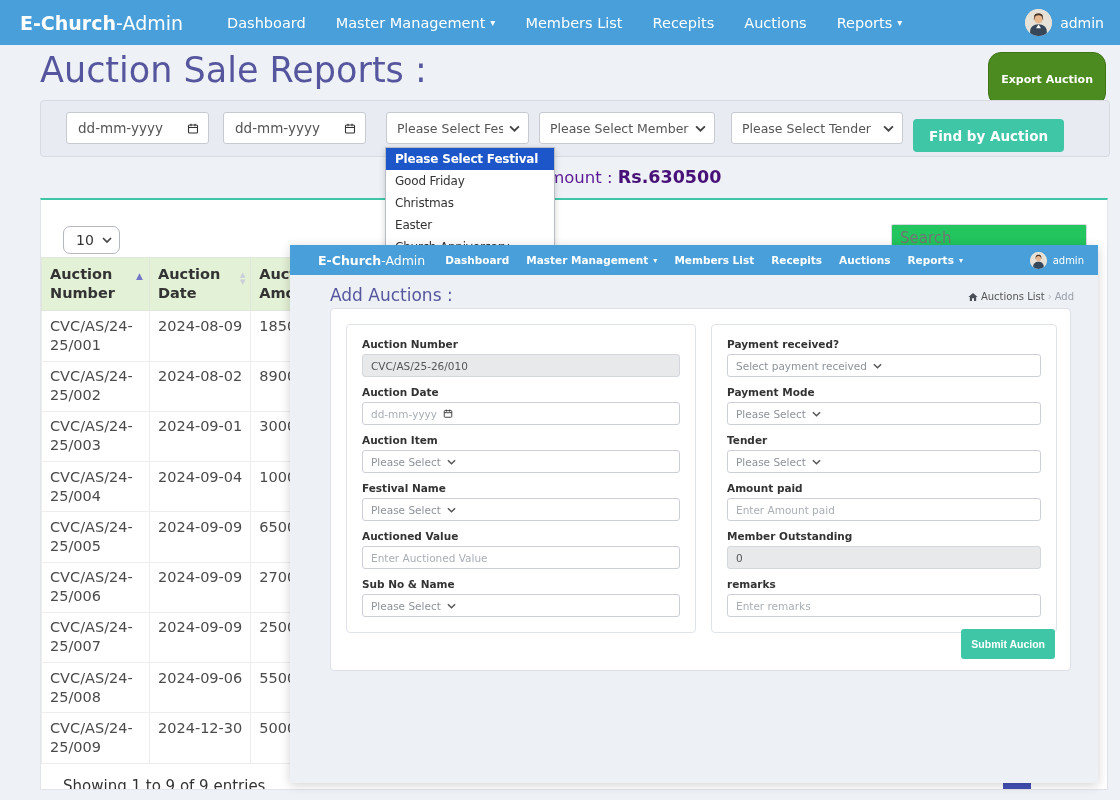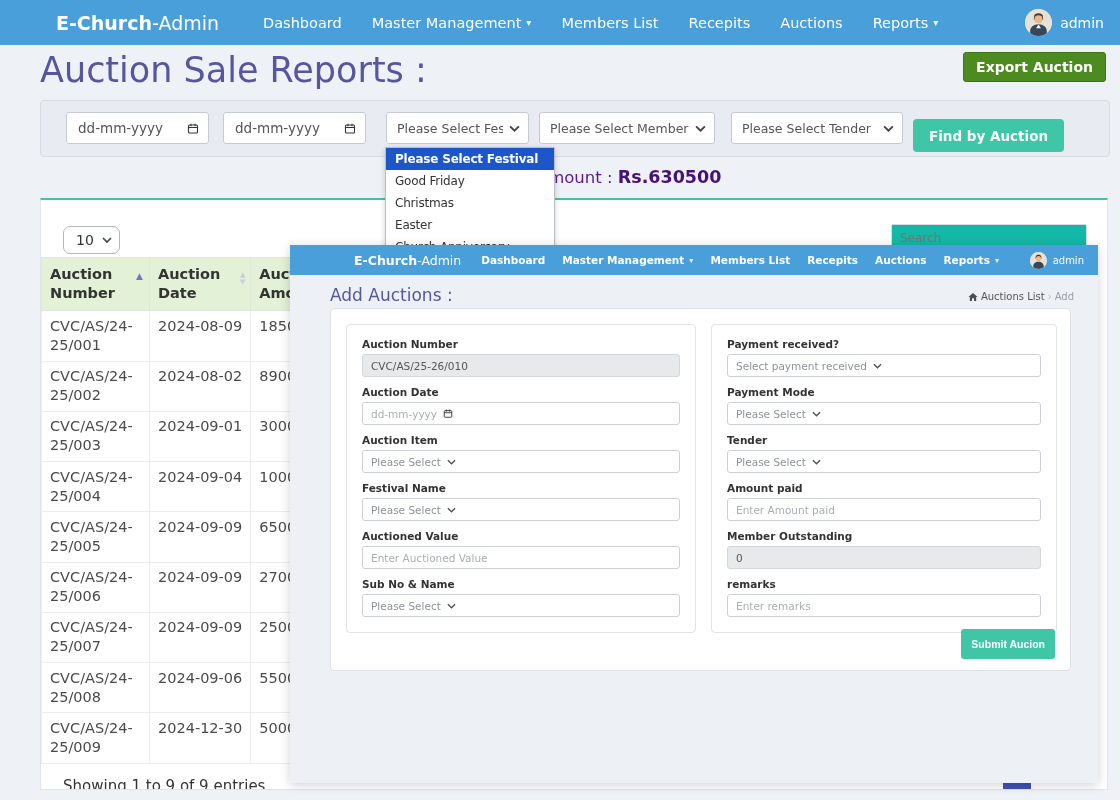--- a/index.html
+++ b/index.html
@@ -1,30 +1,30 @@
 <!DOCTYPE html>
 <html><head>
 <meta charset="utf-8">
 <style>
   html,body{margin:0;padding:0;background:#eef1f6;font-family:"DejaVu Sans","Liberation Sans",sans-serif;}
   #canvas{position:relative;width:1120px;height:800px;overflow:hidden;background:#eef1f6;}
 
   
   .navbar{position:absolute;left:0;top:0;width:1120px;height:45px;background:#489fd9;display:flex;align-items:center;color:#fff;z-index:2;}
   .brand{margin-left:20px;font-size:19px;margin-right:44px;white-space:nowrap;}
-  .brand b{font-weight:700;margin-left:36px;}
+  .brand b{font-weight:700;}
   .nav-items{display:flex;gap:30px;font-size:14.5px;font-weight:500;align-items:center;}
   .nav-item{cursor:pointer;display:flex;align-items:center;gap:5px;white-space:nowrap;}
   .caret{font-size:10px;opacity:.95;}
   .nav-user{position:absolute;right:16px;top:0;height:45px;display:flex;align-items:center;gap:8px;font-size:14px;}
   .avatar{width:27px;height:27px;border-radius:50%;overflow:hidden;background:#e9e4da;flex:0 0 auto;}
 
   
   .page-title{position:absolute;left:40px;top:50px;font-size:35px;color:#56569e;font-weight:500;z-index:1;}
-  .export-btn{position:absolute;right:14px;top:52px;height:28px;padding:0 12px;background:#4c8b1f;border:1px solid #3e7317;border-radius:3px;color:#fff;font-weight:700;font-size:14px;display:flex;align-items:center;z-index:1;}
+  .export-btn{position:absolute;right:14px;top:52px;height:28px;padding:12px 12px;background:#4c8b1f;border:1px solid #3e7317;border-radius:13px;color:#fff;font-weight:700;font-size:11px;display:flex;align-items:center;z-index:1;}
 
   
   .filter-box{position:absolute;left:40px;top:100px;width:1068px;height:55px;background:#e8ecf2;border:1px solid #d6dae1;border-radius:4px;z-index:1;}
   .date-input{position:absolute;top:11px;height:32px;width:143px;background:#fff;border:1px solid #c6cad1;border-radius:3px;display:flex;align-items:center;justify-content:space-between;padding:0 9px 0 11px;color:#555;font-size:13.5px;box-sizing:border-box;}
   #date-from{left:25px;} #date-to{left:182px;}
   .fsel{position:absolute;top:11px;height:32px;background:#fff;border:1px solid #c6cad1;border-radius:3px;display:flex;align-items:center;gap:6px;padding:0 8px 0 10px;color:#555;font-size:12.5px;box-sizing:border-box;}
   .fsel .txt{overflow:hidden;white-space:nowrap;flex:1;}
   #festival-select{left:345px;width:143px;}
   #member-select{left:498px;width:176px;}
   #tender-select{left:690px;width:172px;}
@@ -35,21 +35,21 @@
   .dropdown .opt{padding:0 9px;height:22px;line-height:22px;white-space:nowrap;overflow:hidden;cursor:pointer;}
   .dropdown .opt.active{background:#1c56c8;color:#fff;font-weight:600;}
 
   
   .amount-line{position:absolute;left:40px;top:167px;width:1068px;text-align:center;font-size:16.5px;color:#5a1796;z-index:1;}
   .amount-line b{font-size:17.5px;color:#471178;font-weight:700;}
 
   
   .card{position:absolute;left:40px;top:198px;width:1068px;height:592px;background:#fff;border:1px solid #e1e4ea;border-top:2px solid #3ec6a7;overflow:hidden;box-sizing:border-box;z-index:1;}
   .len-sel{position:absolute;left:22px;top:26px;width:57px;height:28px;border:1px solid #b3b7bf;border-radius:7px;background:#fff;display:flex;align-items:center;justify-content:space-between;padding:0 7px 0 12px;font-size:14px;color:#333;box-sizing:border-box;}
-  .search-input{position:absolute;left:850px;top:24px;width:196px;height:27px;border:1px solid #d6d9df;border-radius:2px;font-size:12px;padding:4px 8px;color:#333;box-sizing:border-box;font-family:inherit;background:#14b8a6;}
+  .search-input{position:absolute;left:850px;top:24px;width:196px;height:27px;border:1px solid #d6d9df;border-radius:2px;font-size:15px;padding:4px 8px;color:#333;box-sizing:border-box;font-family:inherit;background:#22c55e;}
   .rpt-table{position:absolute;left:0;top:57px;border-collapse:collapse;font-size:14.5px;table-layout:fixed;}
   .rpt-table th{background:#e3f1d6;font-weight:700;color:#333;text-align:left;padding:7px 8px;border:1px solid #e0e6da;position:relative;line-height:1.32;vertical-align:top;}
   .rpt-table td{padding:5.5px 8px;border:1px solid #ededed;color:#4a4a4a;line-height:1.32;vertical-align:top;}
   .td-date{white-space:nowrap;}
   .sort-asc{position:absolute;right:6px;top:13px;color:#7377c8;font-size:9px;}
   .sort-both{position:absolute;right:5px;top:14px;color:#c9cdd9;font-size:7px;line-height:6.5px;text-align:center;}
   .tbl-summary{position:absolute;left:22px;top:565px;font-size:15px;color:#333;margin-top:12px;}
   .page-btn{position:absolute;left:962px;top:580px;width:28px;height:29px;background:#4250b4;border-radius:3px;color:#fff;font-size:13px;display:flex;align-items:center;justify-content:center;}
 
   

